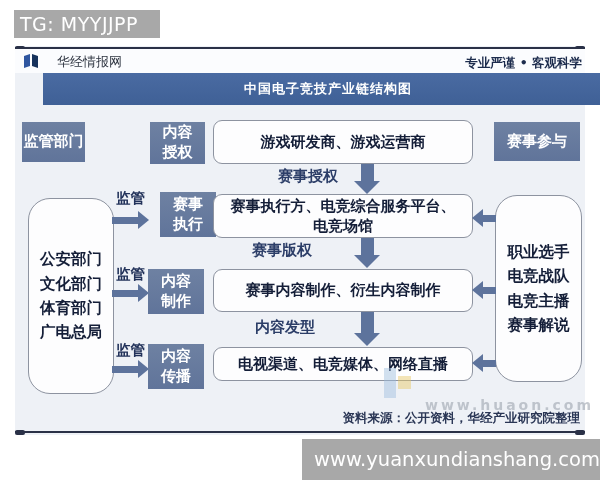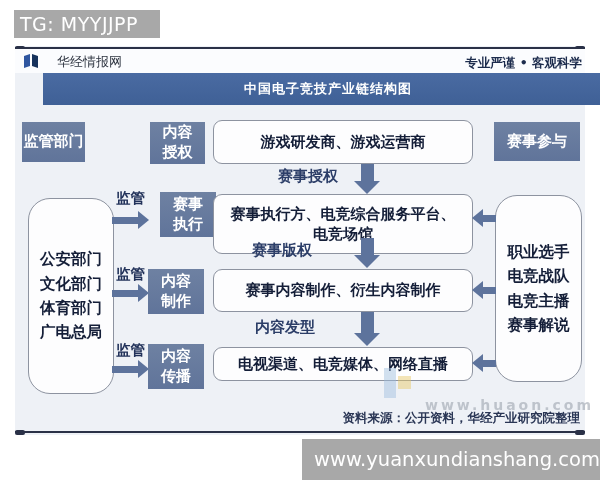--- a/index.html
+++ b/index.html
@@ -166,21 +166,21 @@
   <div class="abs sup-label" style="left:101px;top:219px;">监管</div>
   <div class="abs arrow-right" style="left:97px;top:238px;width:37px;"></div>
 
   <div class="abs sup-label" style="left:101px;top:295px;">监管</div>
   <div class="abs arrow-right" style="left:97px;top:314px;width:37px;"></div>
 
   <div class="abs bluebox" style="left:133px;top:146px;width:56px;height:45px;margin-left:12px;">
     <span>赛事</span>
     <span>执行</span>
   </div>
-  <div class="abs whitebox" style="left:198px;top:148px;width:260px;height:60px;">赛事执行方、电竞综合服务平台、电竞场馆</div>
+  <div class="abs whitebox" style="left:198px;top:148px;width:260px;height:44px;">赛事执行方、电竞综合服务平台、电竞场馆</div>
   <div class="abs arrow-left" style="left:457px;top:163px;width:24px;"></div>
 
   <div class="abs flow-label" style="left:237px;top:195px;">赛事版权</div>
   <div class="abs arrow-down" style="left:339px;top:192px;height:30px;"></div>
 
   <div class="abs bluebox" style="left:133px;top:223px;width:56px;height:45px;">
     <span>内容</span>
     <span>制作</span>
   </div>
   <div class="abs whitebox" style="left:198px;top:223px;width:260px;height:43px;">赛事内容制作、衍生内容制作</div>

